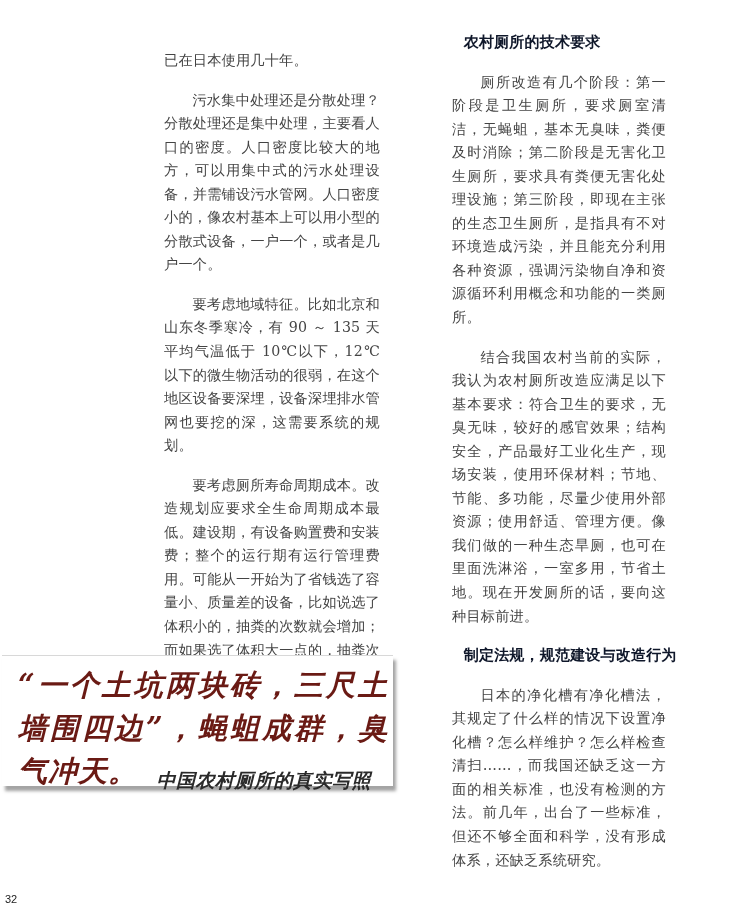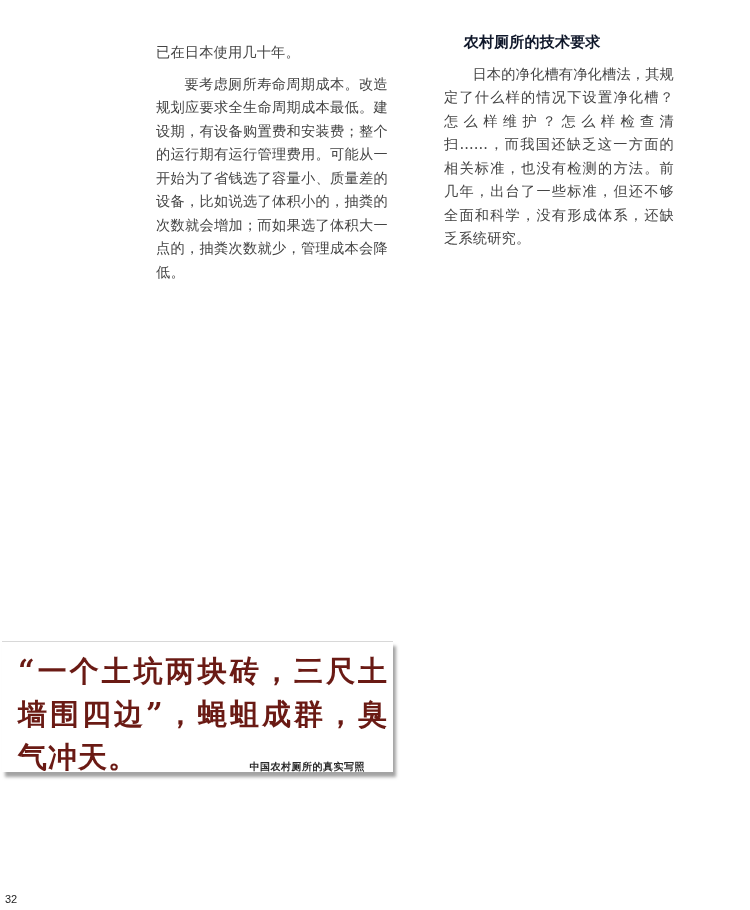--- a/index.html
+++ b/index.html
@@ -26,45 +26,46 @@
       left: 148px;
       top: 33px;
       width: 248px;
     }
     .col-right {
       left: 436px;
       top: 31px;
       width: 246px;
     }
     .para {
-      margin: 8px;
+      margin: 16px;
       text-align: justify;
       text-justify: inter-character;
     }
     .para.indent {
       text-indent: 2em;
     }
     .heading {
       margin: 0;
       font-family: "DejaVu Sans", "Liberation Sans", sans-serif;
       font-weight: bold;
       color: #0f172a;
       font-size: 15px;
       text-indent: 1.85em;
       line-height: 23.55px;
     }
     .quote-box {
       position: absolute;
       left: 2px;
-      top: 641px;
+      top: 655px;
       width: 391px;
       height: 130px;
       background: #fff;
       border-top: 1px solid #d8d8d8;
       box-shadow: 3px 5px 3px rgba(90, 90, 90, 0.55);
+      font-style: italic;
     }
     .quote-text {
       position: absolute;
       left: 16px;
       top: 8px;
       width: 370px;
       font-family: "DejaVu Serif", "Liberation Serif", serif;
       font-weight: bold;
       font-size: 29px;
       line-height: 43px;
@@ -73,46 +74,51 @@
       margin: 0;
       text-align: justify;
       text-justify: inter-character;
     }
     .quote-caption {
       position: absolute;
       right: 22px;
       top: 112px;
       font-family: "DejaVu Sans", "Liberation Sans", sans-serif;
       font-weight: bold;
-      font-size: 10px;
+      font-size: 19px;
       color: #2a2a2a;
-      margin: 6px;
+      margin: 0;
       letter-spacing: 0.5px;
     }
     .page-number {
       position: absolute;
       left: 5px;
       top: 893px;
       font-family: "Liberation Sans", "DejaVu Sans", sans-serif;
       font-size: 11px;
       color: #222;
     }
   </style>
 </head>
 <body>
 
 <div class="column col-left">
   <p class="para">已在日本使用几十年。</p>
+  <p class="para indent">污水集中处理还是分散处理？分散处理还是集中处理，主要看人口的密度。人口密度比较大的地方，可以用集中式的污水处理设备，并需铺设污水管网。人口密度小的，像农村基本上可以用小型的分散式设备，一户一个，或者是几户一个。</p>
+  <p class="para indent">要考虑地域特征。比如北京和山东冬季寒冷，有 90 ～ 135 天平均气温低于 10℃以下，12℃以下的微生物活动的很弱，在这个地区设备要深埋，设备深埋排水管网也要挖的深，这需要系统的规划。</p>
   <p class="para indent">要考虑厕所寿命周期成本。改造规划应要求全生命周期成本最低。建设期，有设备购置费和安装费；整个的运行期有运行管理费用。可能从一开始为了省钱选了容量小、质量差的设备，比如说选了体积小的，抽粪的次数就会增加；而如果选了体积大一点的，抽粪次数就少，管理成本会降低。</p>
 </div>
 
 <div class="quote-box">
   <p class="quote-text">“一个土坑两块砖，三尺土墙围四边”，蝇蛆成群，臭气冲天。</p>
   <p class="quote-caption">中国农村厕所的真实写照</p>
 </div>
 
 <div class="column col-right">
   <p class="heading">农村厕所的技术要求</p>
+  <p class="para indent">厕所改造有几个阶段：第一阶段是卫生厕所，要求厕室清洁，无蝇蛆，基本无臭味，粪便及时消除；第二阶段是无害化卫生厕所，要求具有粪便无害化处理设施；第三阶段，即现在主张的生态卫生厕所，是指具有不对环境造成污染，并且能充分利用各种资源，强调污染物自净和资源循环利用概念和功能的一类厕所。</p>
+  <p class="para indent">结合我国农村当前的实际，我认为农村厕所改造应满足以下基本要求：符合卫生的要求，无臭无味，较好的感官效果；结构安全，产品最好工业化生产，现场安装，使用环保材料；节地、节能、多功能，尽量少使用外部资源；使用舒适、管理方便。像我们做的一种生态旱厕，也可在里面洗淋浴，一室多用，节省土地。现在开发厕所的话，要向这种目标前进。</p>
+  <p class="heading">制定法规，规范建设与改造行为</p>
   <p class="para indent">日本的净化槽有净化槽法，其规定了什么样的情况下设置净化槽？怎么样维护？怎么样检查清扫……，而我国还缺乏这一方面的相关标准，也没有检测的方法。前几年，出台了一些标准，但还不够全面和科学，没有形成体系，还缺乏系统研究。</p>
 
 </div>
 
 <div class="page-number">32</div>
 
 </body></html>

